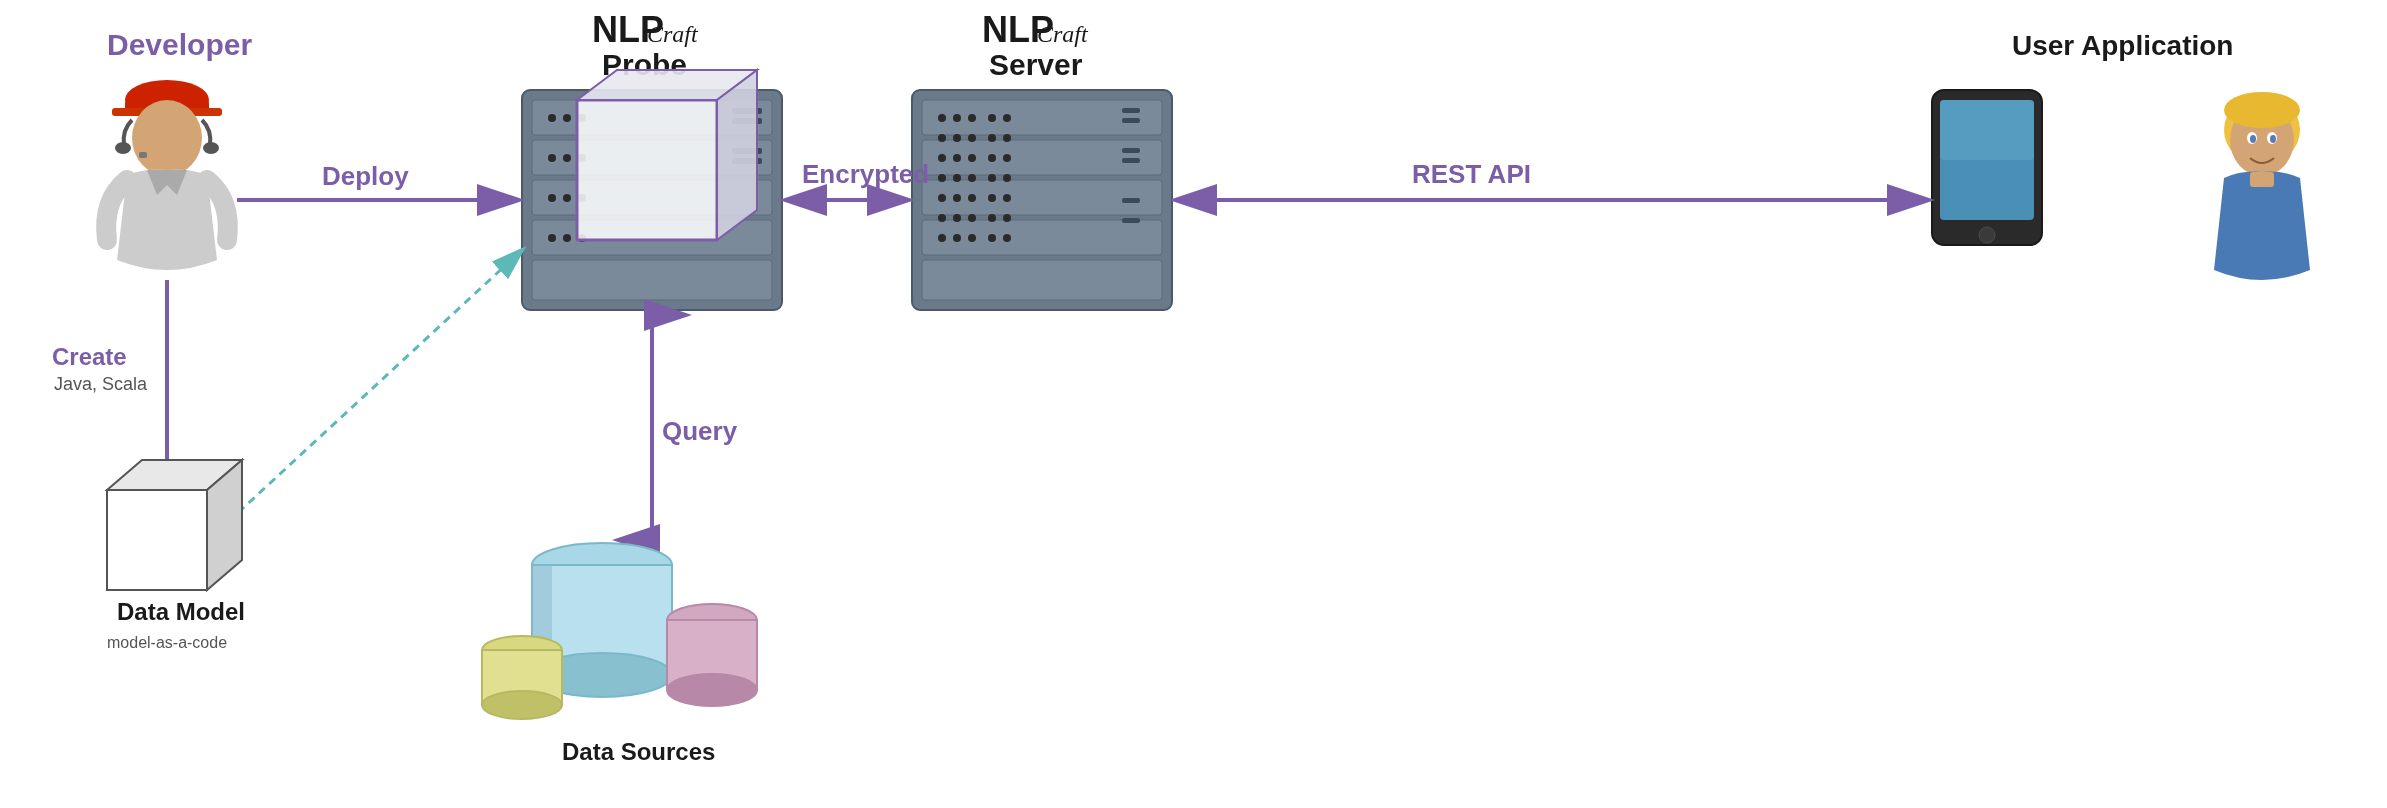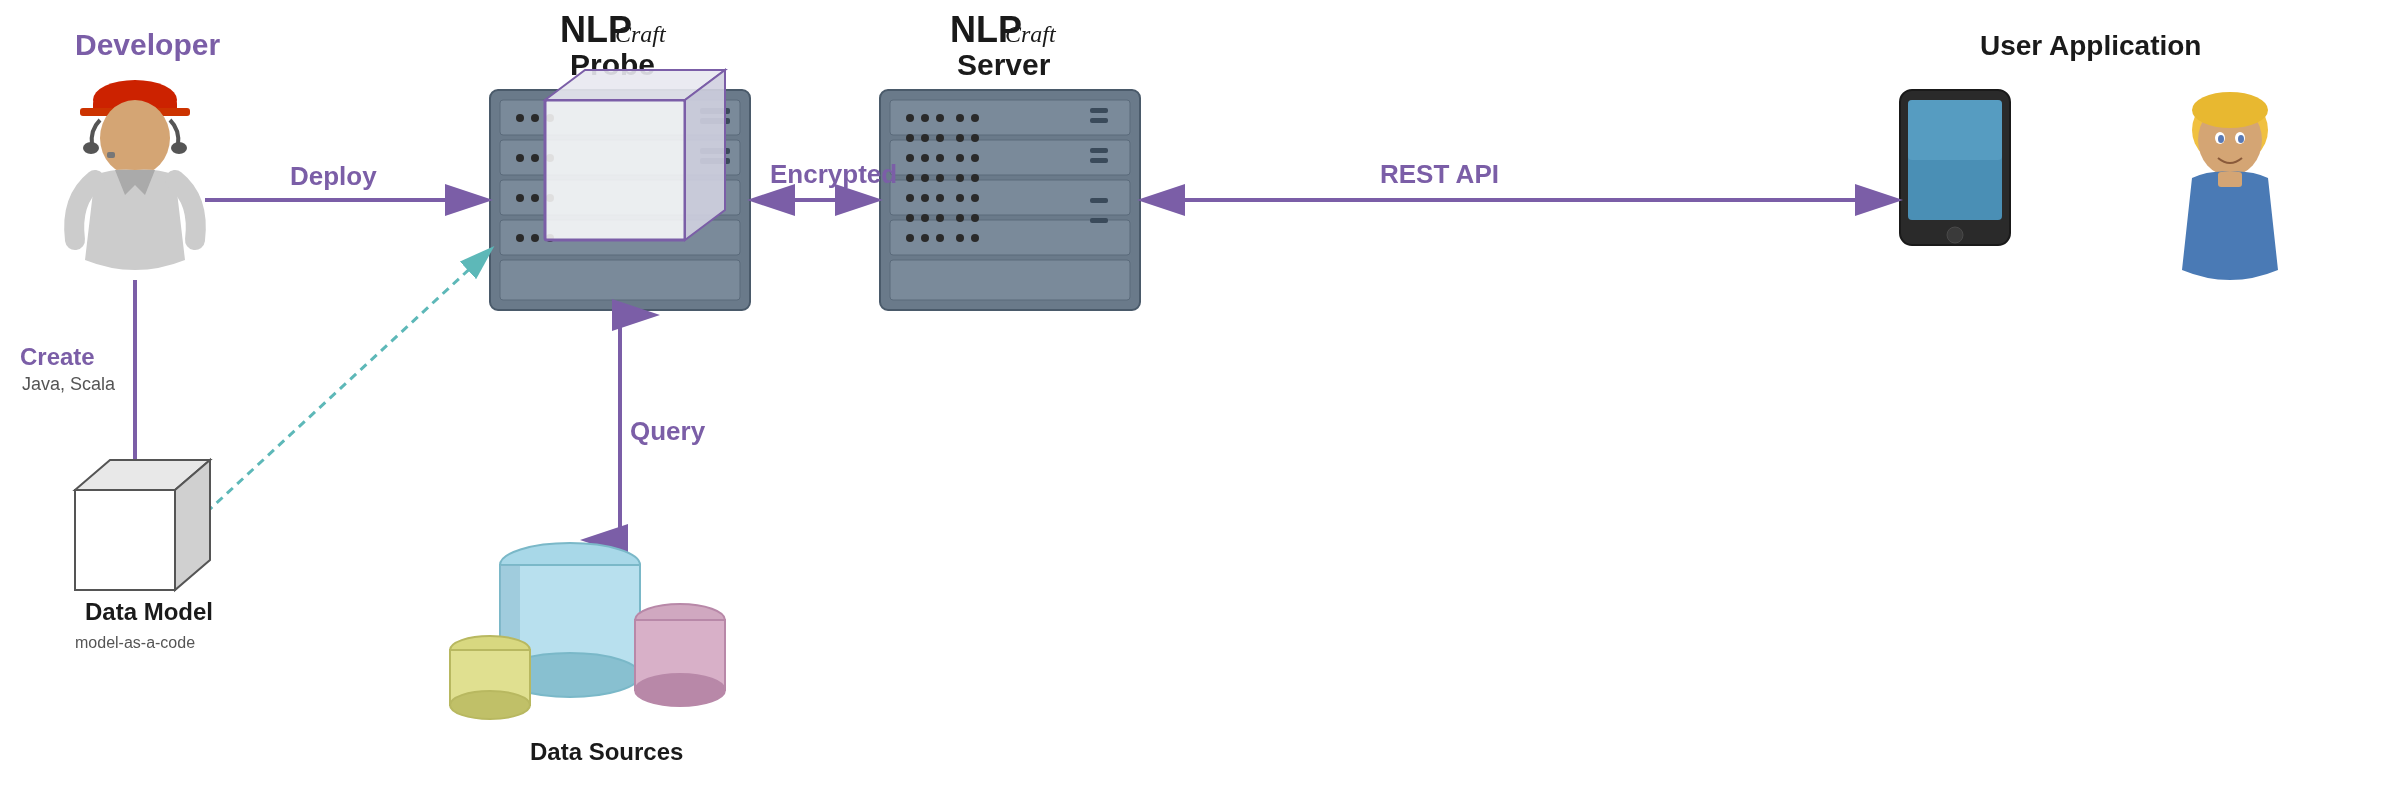--- a/index.html
+++ b/index.html
@@ -9,20 +9,21 @@
       background: #ffffff;
       font-family: Arial, sans-serif;
       overflow: hidden;
       position: relative;
     }
 
     .diagram-container {
       position: relative;
       width: 2387px;
       height: 648px;
+      padding-left: 32px;
     }
   </style>
 </head>
 <body>
 
 <div class="diagram-container">
 
   
   <svg width="2387" height="808" xmlns="http://www.w3.org/2000/svg">
 

